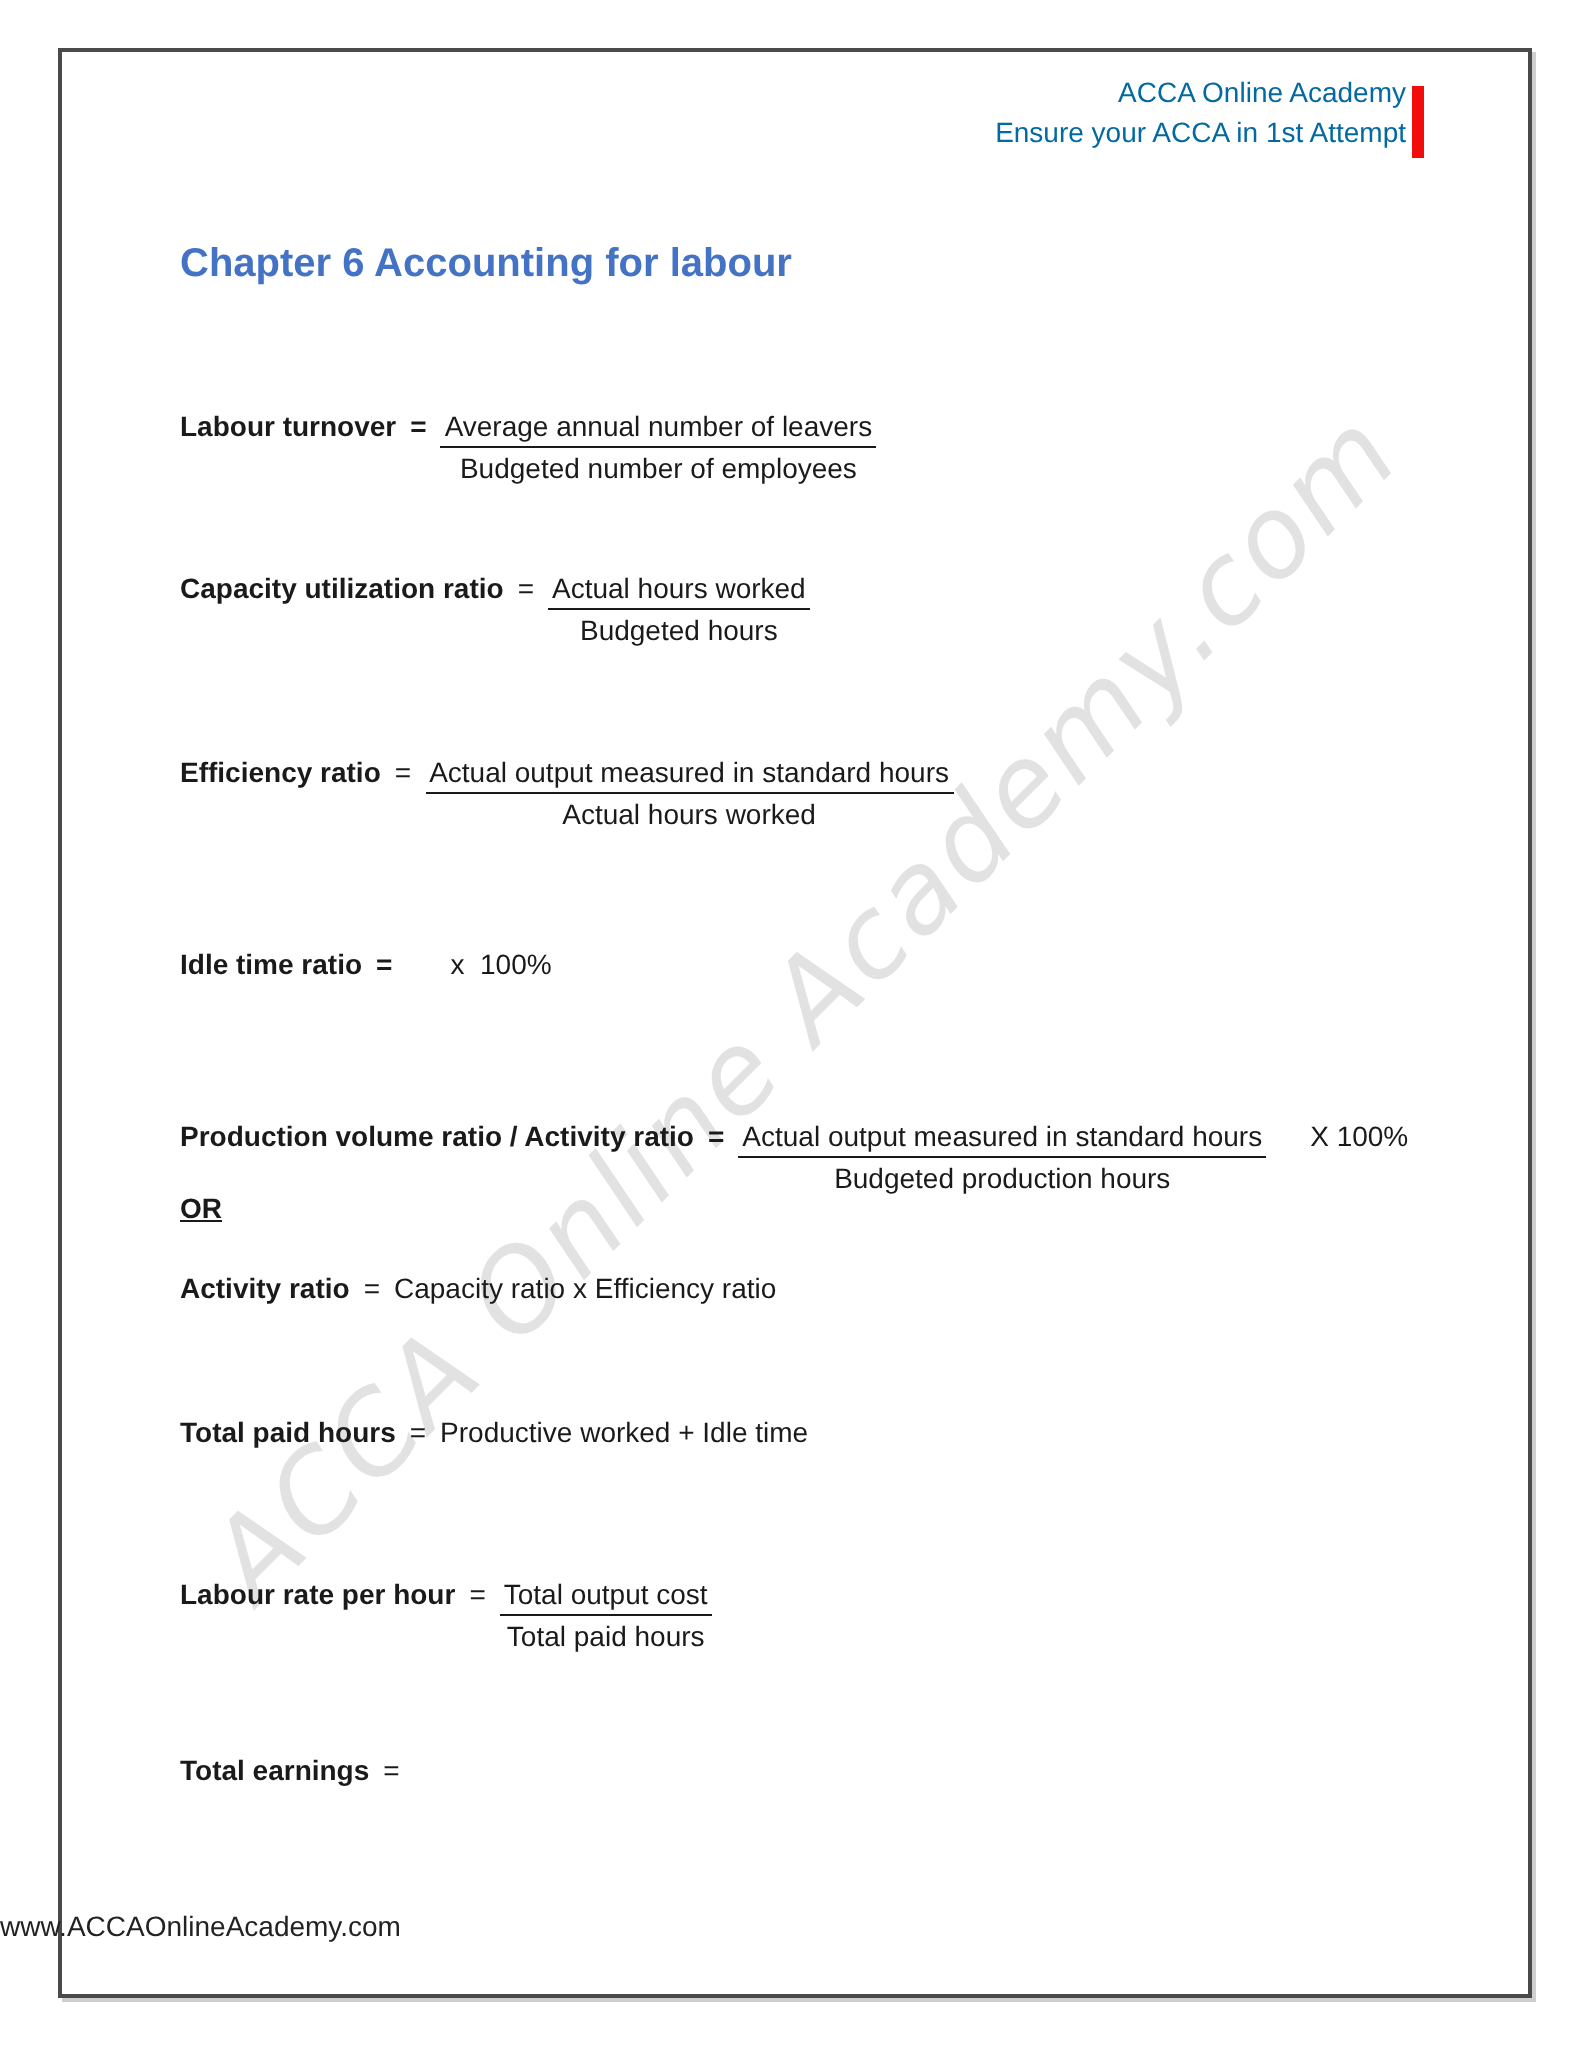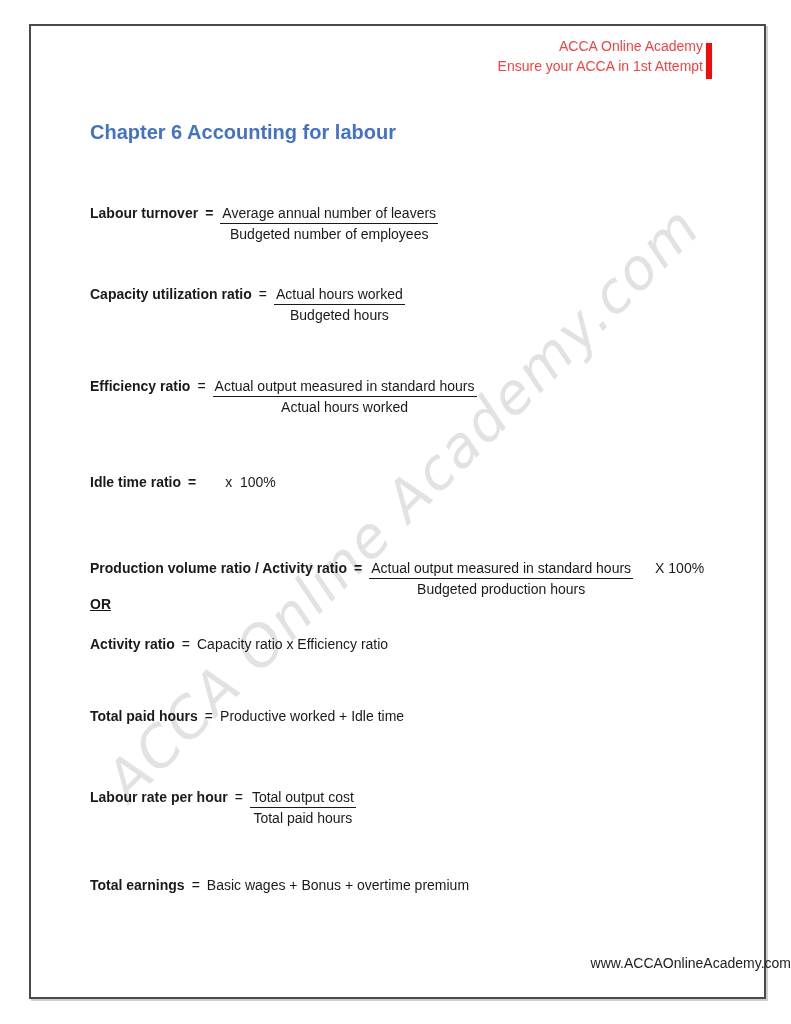--- a/index.html
+++ b/index.html
@@ -30,21 +30,21 @@
     color:var(--watermark-gray);
     transform:rotate(-45deg);
     transform-origin:50% 50%;
     white-space:nowrap;
     z-index:0;
     font-family:"DejaVu Sans",sans-serif;
   }
   .content{position:absolute;inset:0;z-index:1;}
   .doc-header{
     position:absolute;top:36px;right:88px;
-    text-align:right;font-size:14px;line-height:20px;color:#ef4444;
+    text-align:right;font-size:14px;line-height:20px;color:#0369a1;
   }
   .accent-bar{
     position:absolute;left:706px;top:43px;width:6px;height:36px;
     background:var(--accent-red);
   }
   .chapter-title{
     position:absolute;left:90px;top:121px;
     font-size:20px;font-weight:bold;color:var(--title-blue);
   }
   .formula{
@@ -57,21 +57,21 @@
   .frac{display:inline-flex;flex-direction:column;align-items:center;text-align:center;}
   .num{border-bottom:1.5px solid #1a1a1a;padding:0 2px 1px 2px;}
   .den{padding-top:1px;}
   .suffix{margin-left:22px;}
   .or-line{
     position:absolute;left:90px;
     font-weight:bold;text-decoration:underline;line-height:18px;
   }
   .doc-footer{
     position:absolute;left:0;top:955px;width:791px;
-    text-align:right;font-size:14px;color:#222;
+    text-align:left;font-size:14px;color:#222;
   }
 </style>
 </head>
 <body>
 
 <div class="page">
 
   <div class="watermark">ACCA Online Academy.com</div>
 
   <div class="page-border"></div>
@@ -148,19 +148,18 @@
       <span class="eq">=</span>
       <span class="frac">
         <span class="num">Total output cost</span>
         <span class="den">Total paid hours</span>
       </span>
     </div>
 
     <div class="formula" style="top:876px">
       <span class="lbl">Total earnings</span>
       <span class="eq">=</span>
-      <span>Basic wages + Bonus + overtime premium</span>
     </div>
 
     <div class="doc-footer">www.ACCAOnlineAcademy.com</div>
 
   </div>
 </div>
 
 </body></html>

